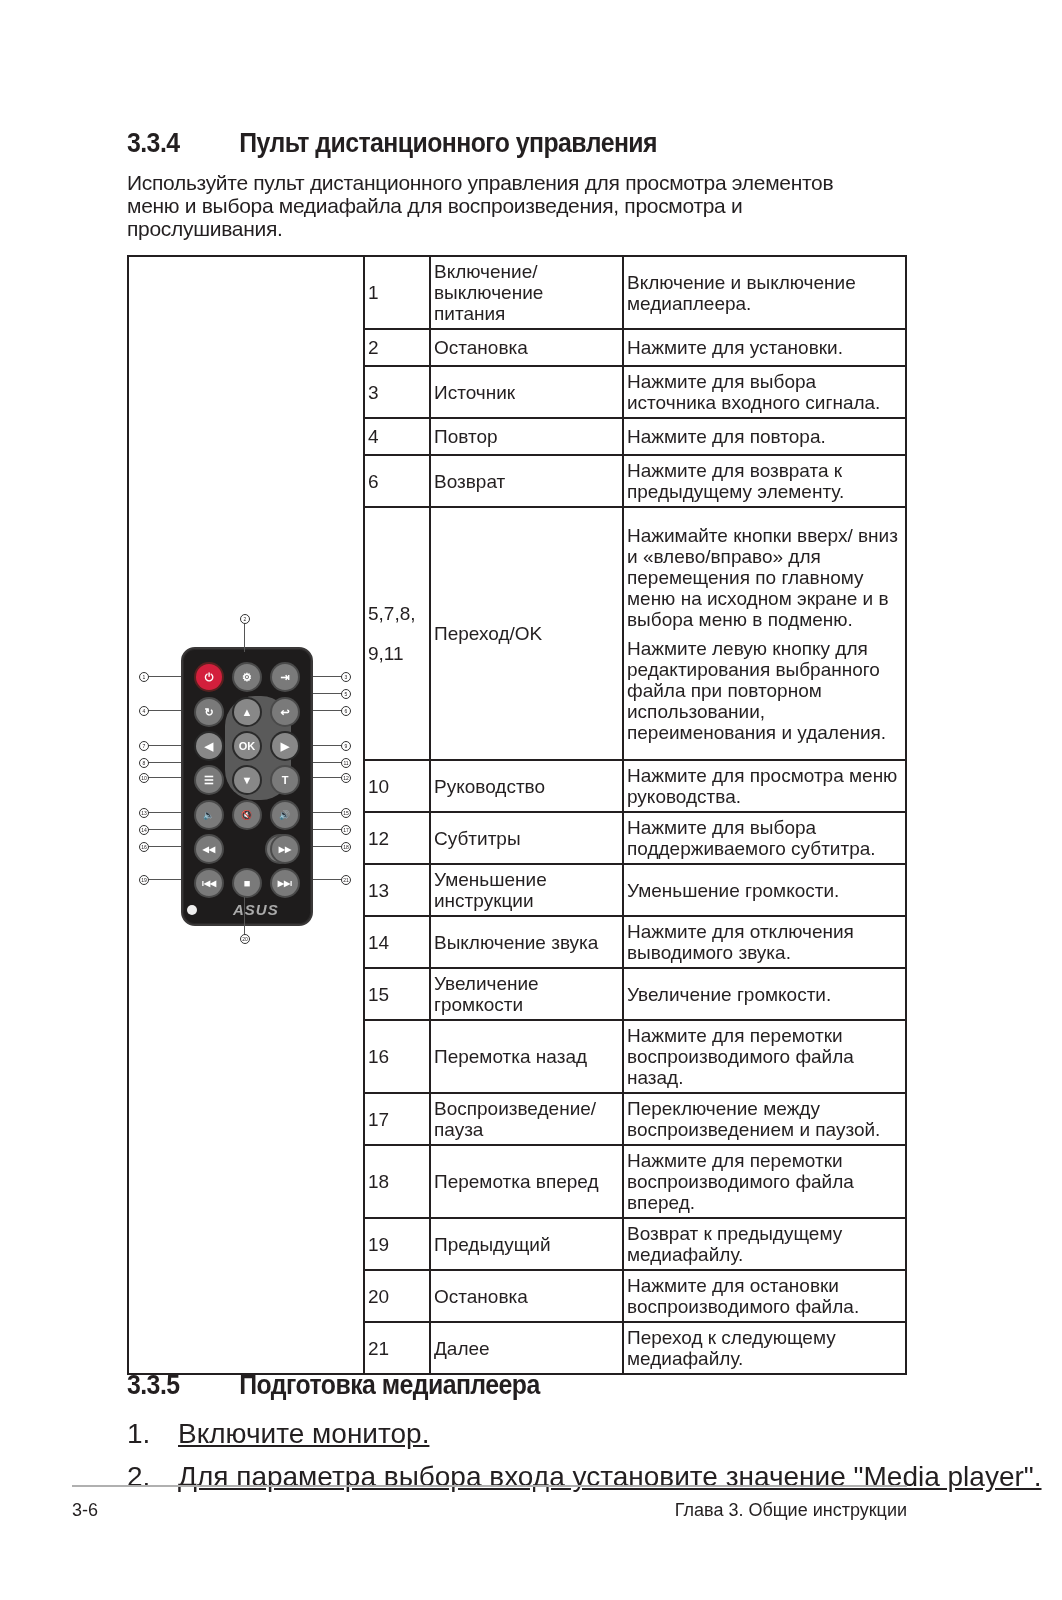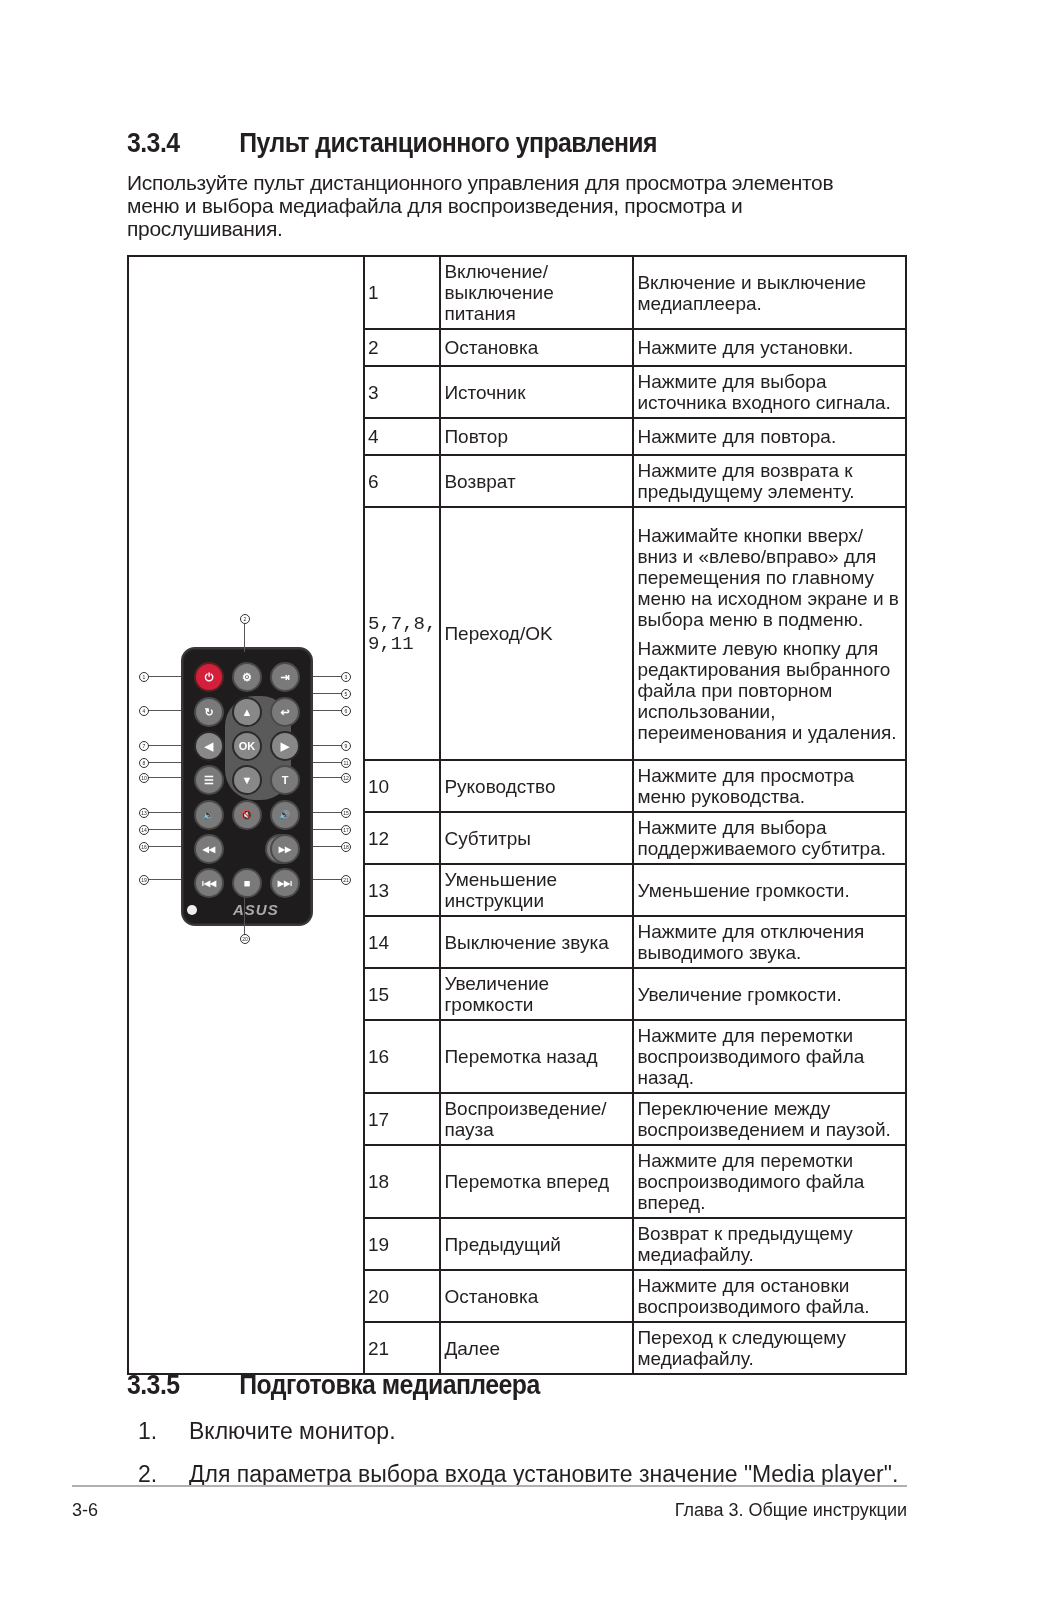--- a/index.html
+++ b/index.html
@@ -9,21 +9,21 @@
         font-weight: bold; font-size: 27px; letter-spacing: -0.6px; transform: scaleX(0.92); transform-origin: left top; }
   .h2 .num { display: inline-block; width: 122px; }
   .intro { position: absolute; left: 127px; top: 171px; width: 760px; font-size: 21px; line-height: 23px; letter-spacing: -0.3px; }
   table.rc { position: absolute; left: 127px; top: 255px; border-collapse: collapse; width: 780px; }
   table.rc td { border: 2px solid #231f20; font-size: 19px; line-height: 21px; vertical-align: middle; padding: 4px 3px; }
   td.img { width: 228px; padding: 0; position: relative; }
   td.num { width: 58px; }
   td.name { width: 185px; }
   td.desc { }
   .p2 { margin-top: 8px; }
-  .steps { position: absolute; left: 138px; font-size: 23px; }
+  .steps { position: absolute; left: 127px; font-size: 28px; text-decoration: underline; }
   .steps .n { display: inline-block; width: 51px; }
   .rule { position: absolute; left: 72px; top: 1485px; width: 835px; height: 2px; background: #b0b0b0; }
   .footer-left { position: absolute; left: 72px; top: 1500px; font-size: 18px; }
   .footer-right { position: absolute; right: 155px; top: 1500px; font-size: 18px; }
   
   .remote-wrap { position: absolute; left: 0; top: 0; width: 230px; height: 1080px; }
   .remote { position: absolute; left: 52px; top: 390px; width: 128px; height: 275px; background: #1e1c1c;
             border-radius: 14px; border: 2px solid #3a3838; box-shadow: inset 0 0 0 1px #2a2828; }
   .btn { position: absolute; width: 26px; height: 26px; border-radius: 50%; background: #7a7a7a;
          color: #ffffff; font-size: 11px; display: flex; align-items: center; justify-content: center;
@@ -143,21 +143,21 @@
       <td class="num">4</td>
       <td class="name">Повтор</td>
       <td class="desc">Нажмите для повтора.</td>
     </tr>
     <tr style="height:49px">
       <td class="num">6</td>
       <td class="name">Возврат</td>
       <td class="desc">Нажмите для возврата к предыдущему элементу.</td>
     </tr>
     <tr style="height:253px">
-      <td class="num" style="line-height:20px;font-family:Liberation Mono, monospace;">5,7,8, 9,11</td>
+      <td class="num" style="line-height:40px;">5,7,8, 9,11</td>
       <td class="name">Переход/OK</td>
       <td class="desc">
         <div>Нажимайте кнопки вверх/ вниз и «влево/вправо» для перемещения по главному меню на исходном экране и в выбора меню в подменю.</div>
         <div class="p2">Нажмите левую кнопку для редактирования выбранного файла при повторном использовании, переименования и удаления.</div>
       </td>
     </tr>
     <tr style="height:49px">
       <td class="num">10</td>
       <td class="name">Руководство</td>
       <td class="desc">Нажмите для просмотра меню руководства.</td>

